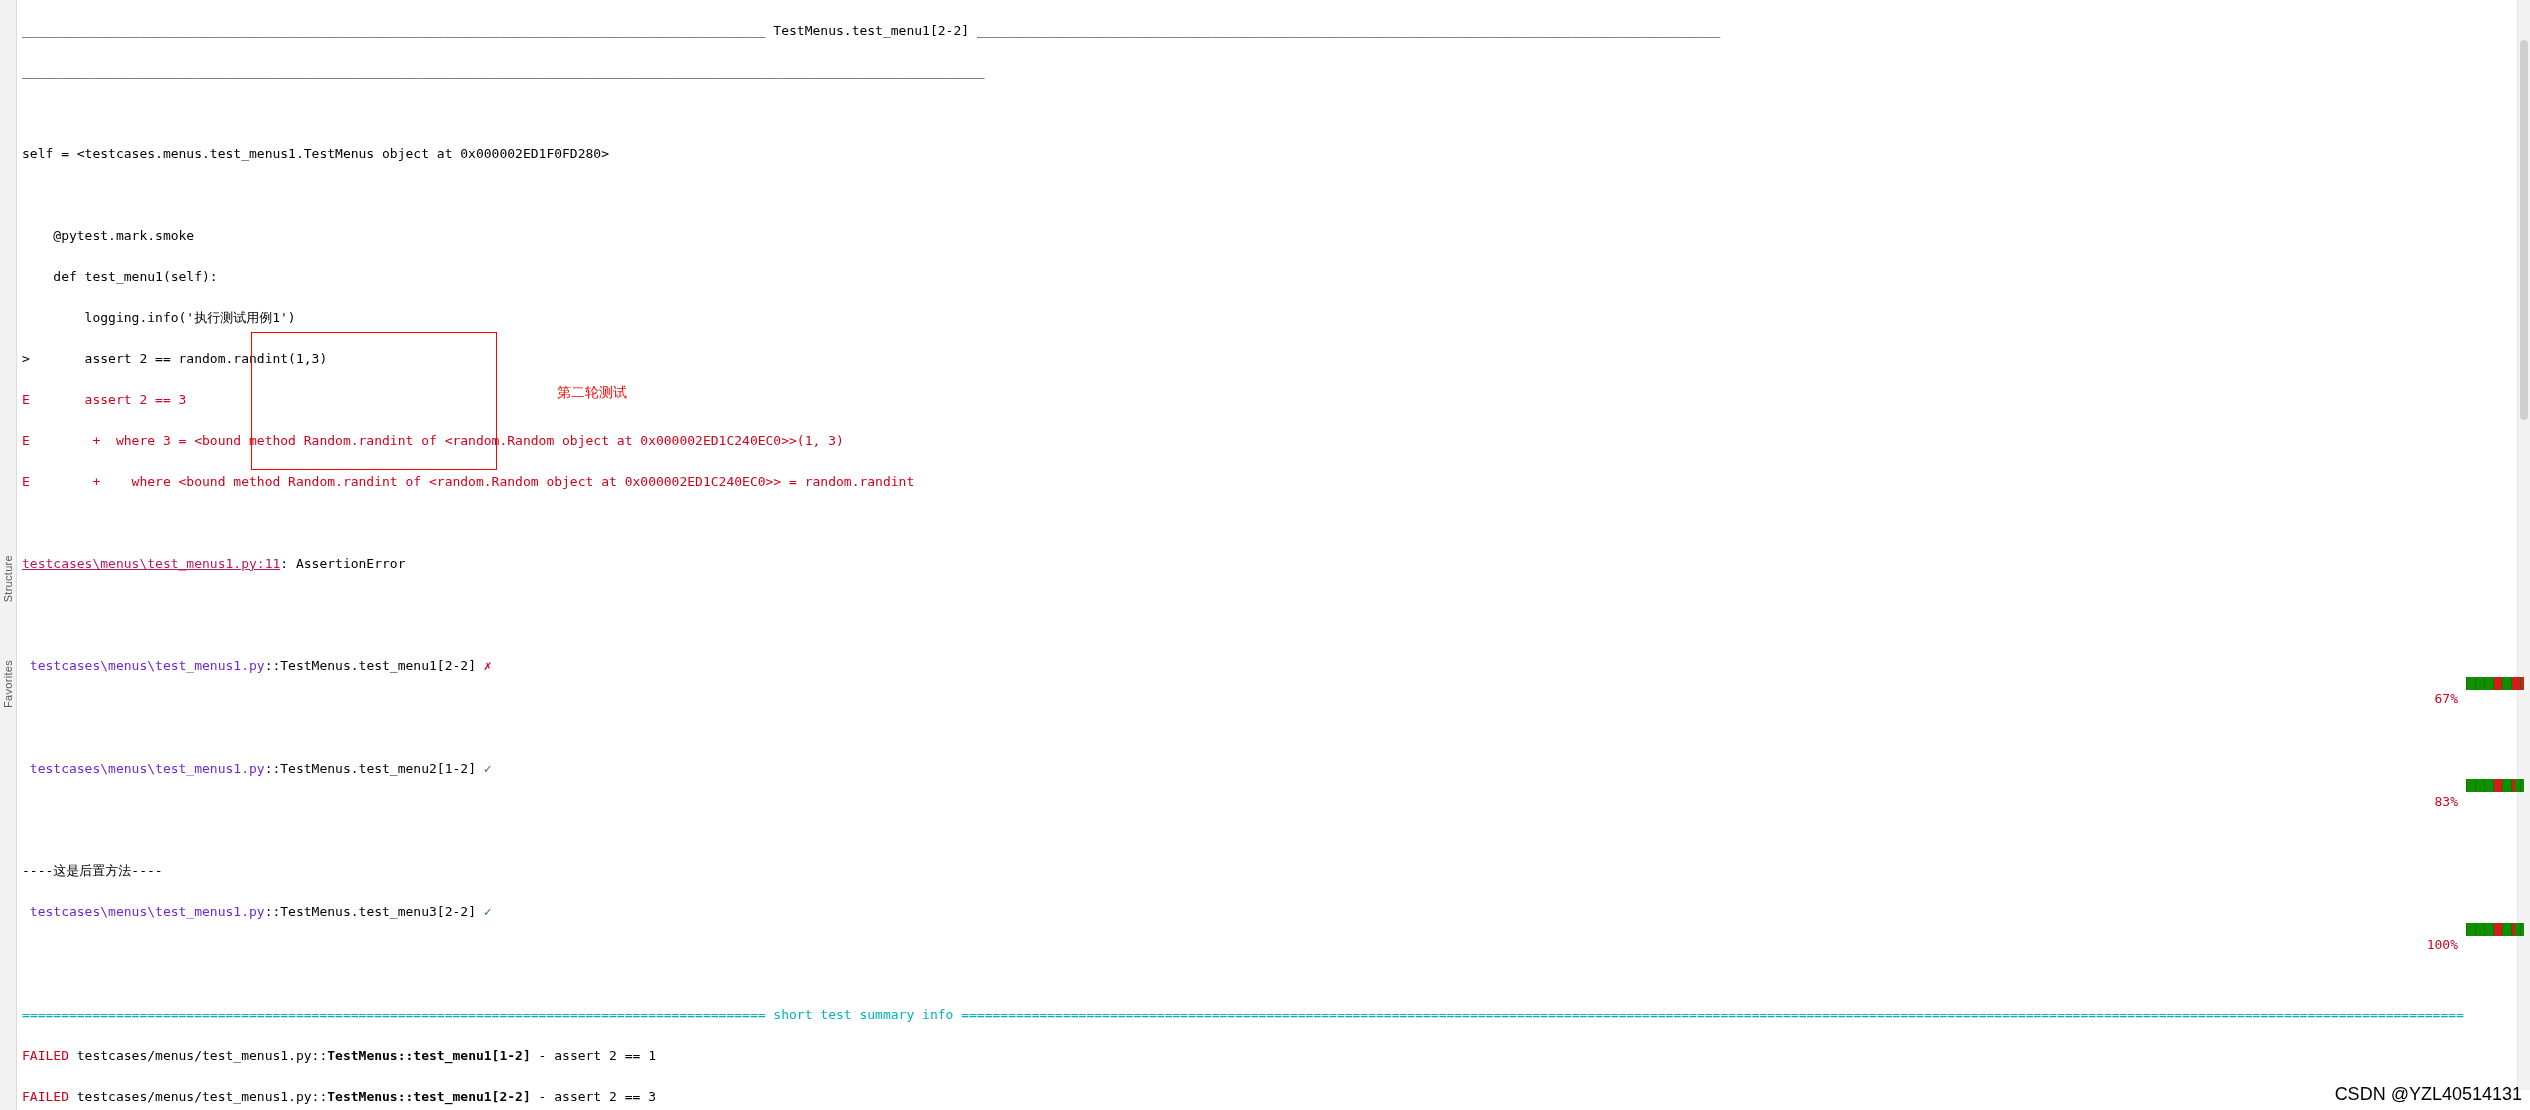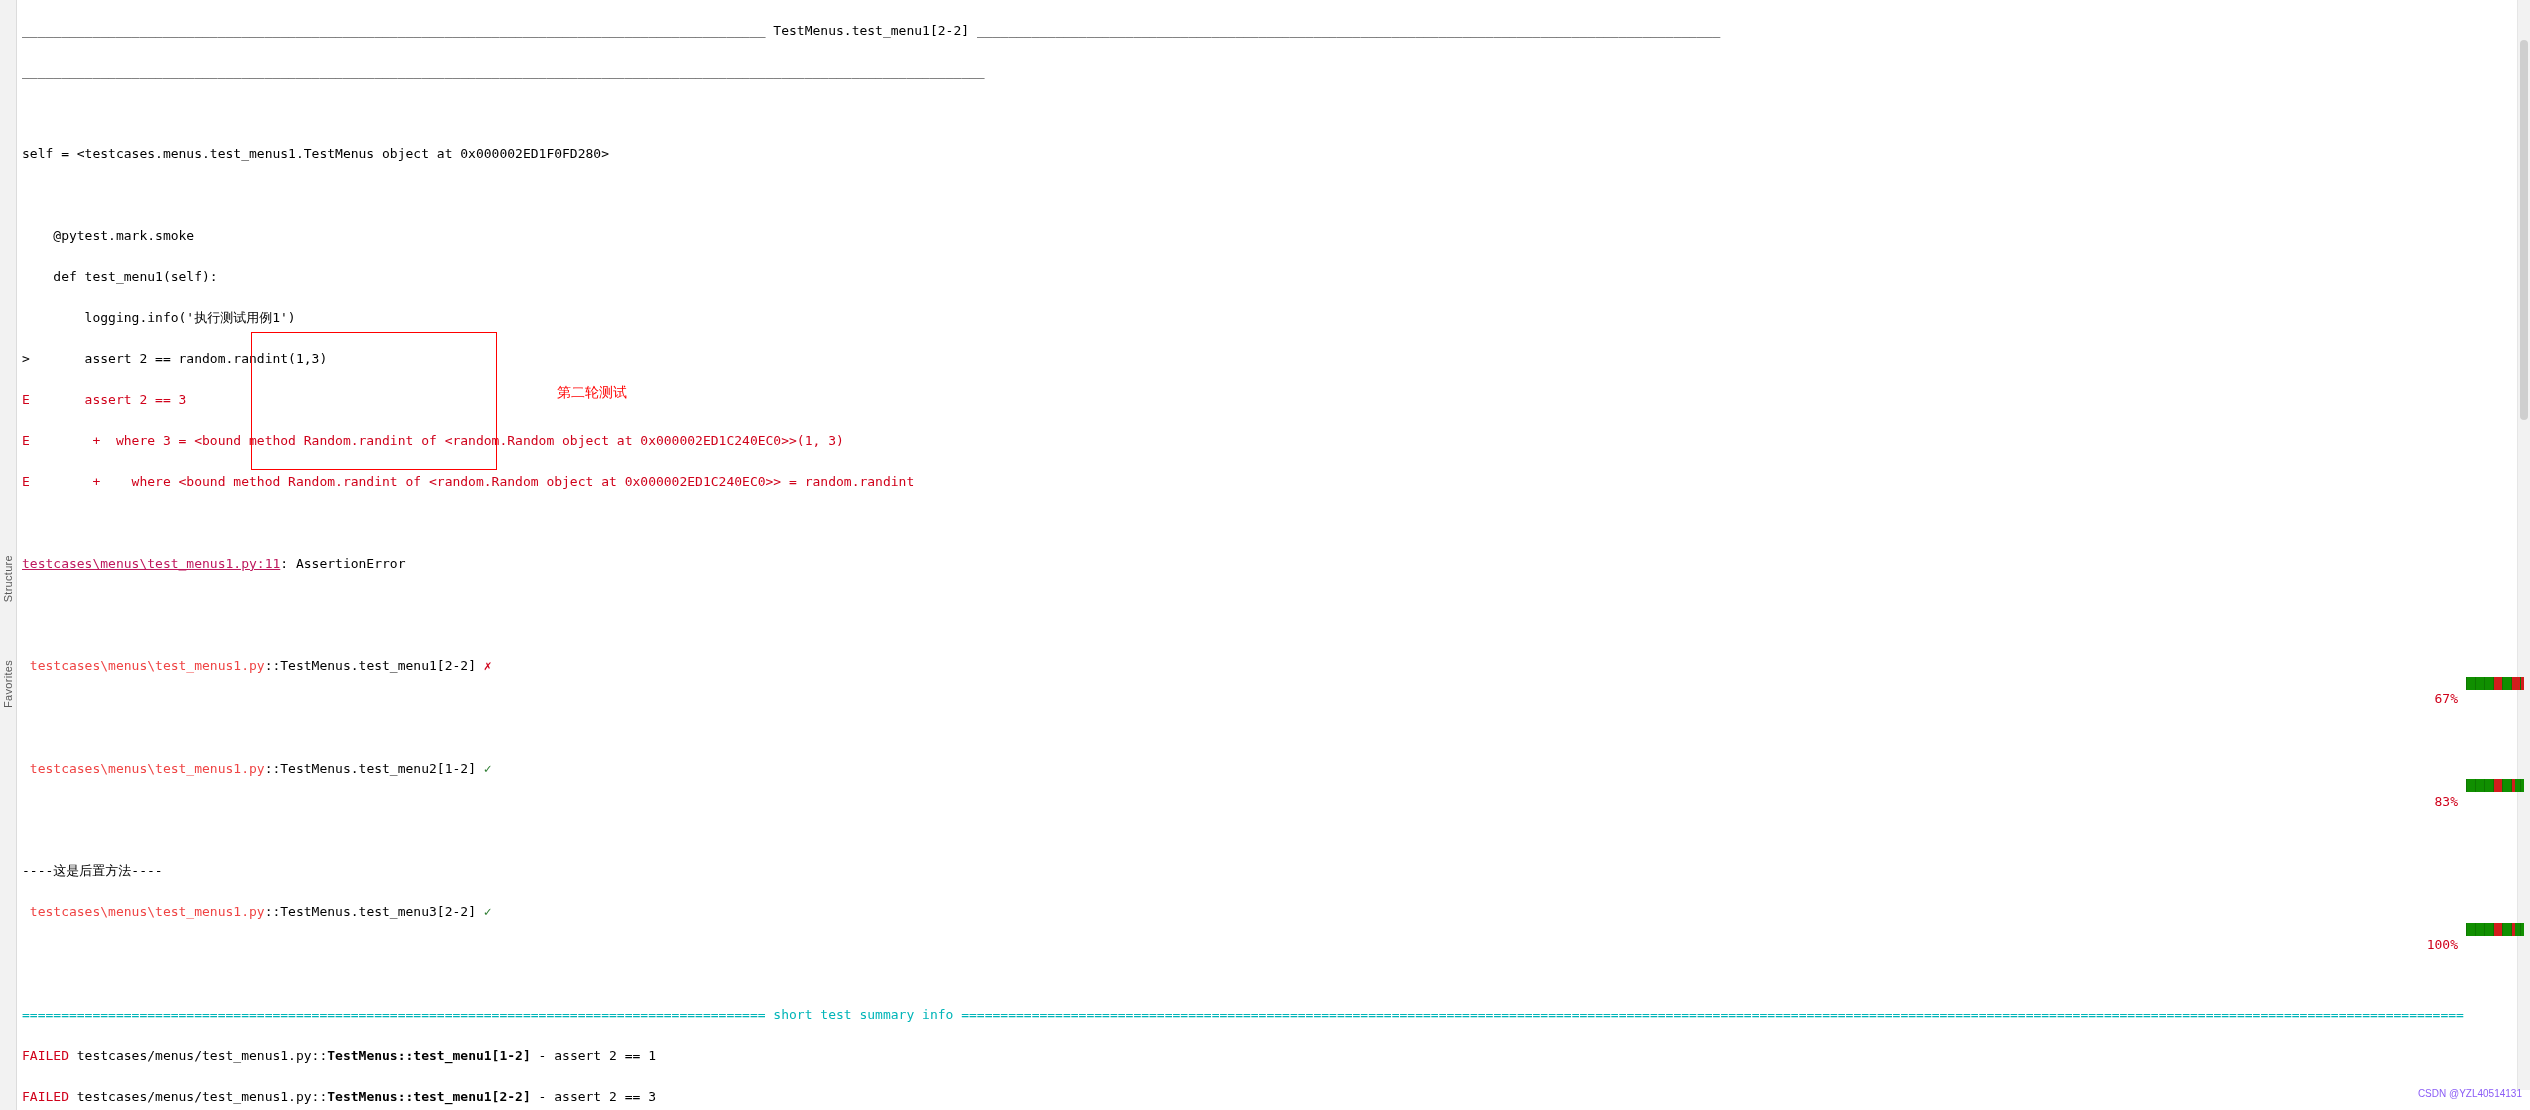--- a/index.html
+++ b/index.html
@@ -38,21 +38,21 @@
     position: absolute;
     left: 22px;
     top: 0;
     right: 0;
     height: 100%;
     white-space: pre;
   }
   .dashes { color: #000; }
   .error-line { color: #d0021b; }
   .link { color: #be185d; text-decoration: underline; cursor: pointer; }
-  .path-teal { color: #ef4444; }
+  .path-teal { color: #6d28d9; }
   .pass-mark { color: #2e7d32; }
   .fail-mark { color: #d0021b; }
   .separator-teal { color: #00b5b8; }
   .bold { font-weight: 700; }
   .row { position: relative; }
   .progress-right {
     position: absolute;
     right: 6px;
     top: 1px;
     display: flex;
@@ -83,22 +83,22 @@
     color: #ff0000;
     font-family: "Segoe UI", Arial, sans-serif;
     font-size: 14px;
     white-space: nowrap;
   }
   .watermark {
     position: absolute;
     right: 8px;
     bottom: 6px;
     font-family: Arial, sans-serif;
-    font-size: 10px;
-    color: #8b5cf6;
+    font-size: 18px;
+    color: #000000;
   }
   .scrollbar-right {
     position: absolute;
     right: 0;
     top: 0;
     bottom: 20px;
     width: 12px;
     background: #f2f2f2;
     border-left: 1px solid #e6e6e6;
   }

